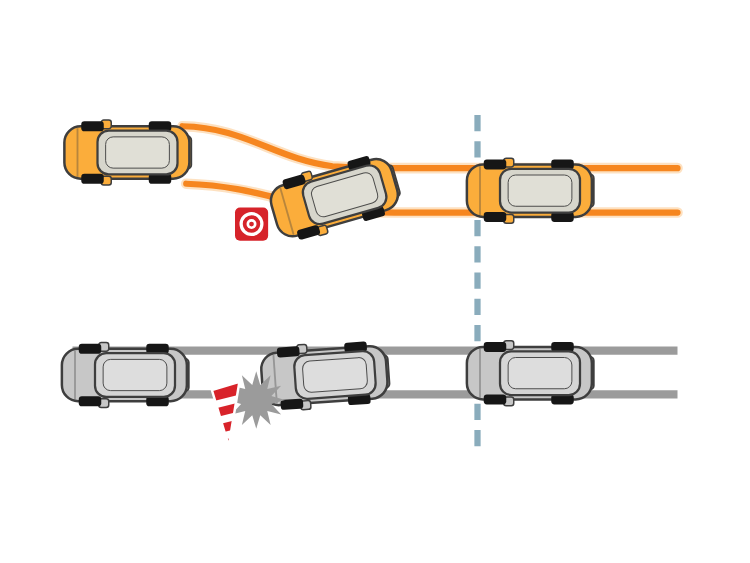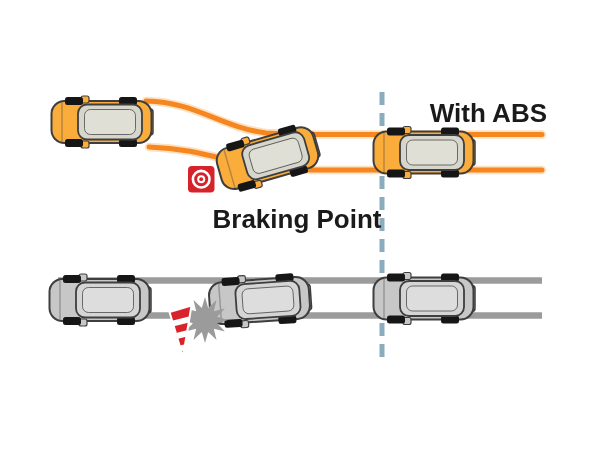--- a/index.html
+++ b/index.html
@@ -69,16 +69,14 @@
         <g transform="rotate(-14 182 330)">
           <rect x="160" y="318.5" width="45" height="6" fill="#FFFFFF"></rect>
           <rect x="160" y="331.5" width="45" height="6" fill="#FFFFFF"></rect>
           <rect x="160" y="344.5" width="45" height="6" fill="#FFFFFF"></rect>
         </g>
       </g>
       <polygon points="169.5,312 191.5,305.5 183,357" fill="none" stroke="#FFFFFF" stroke-width="2" stroke-linejoin="round"></polygon>
     </g>
   </svg>
 
-  <div class="label label-with-abs">With ABS</div>
-  <div class="label label-braking">Braking Point</div>
 
 </div>
 
 </body></html>

